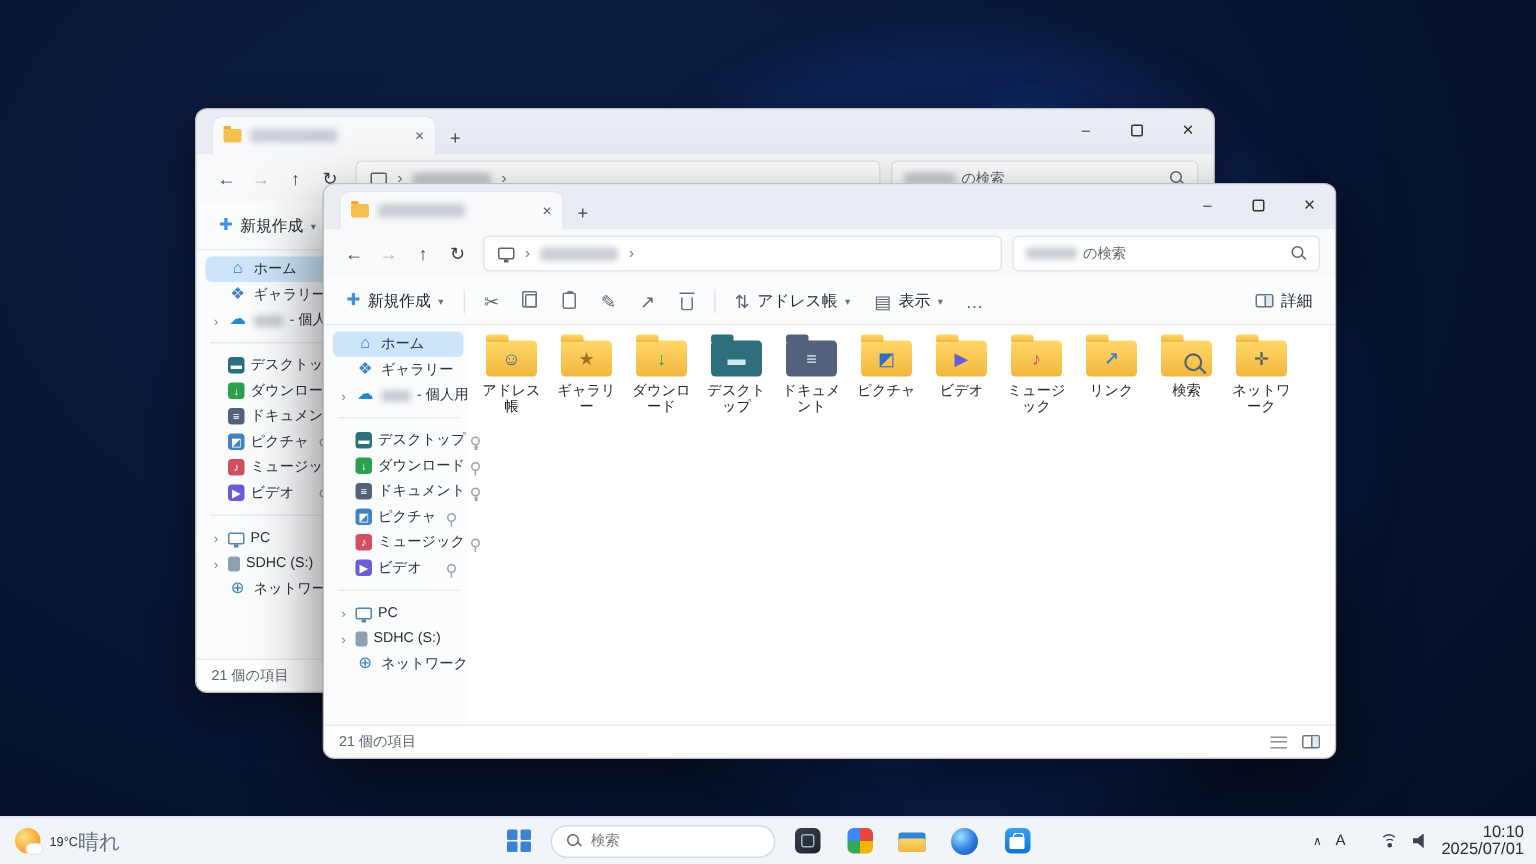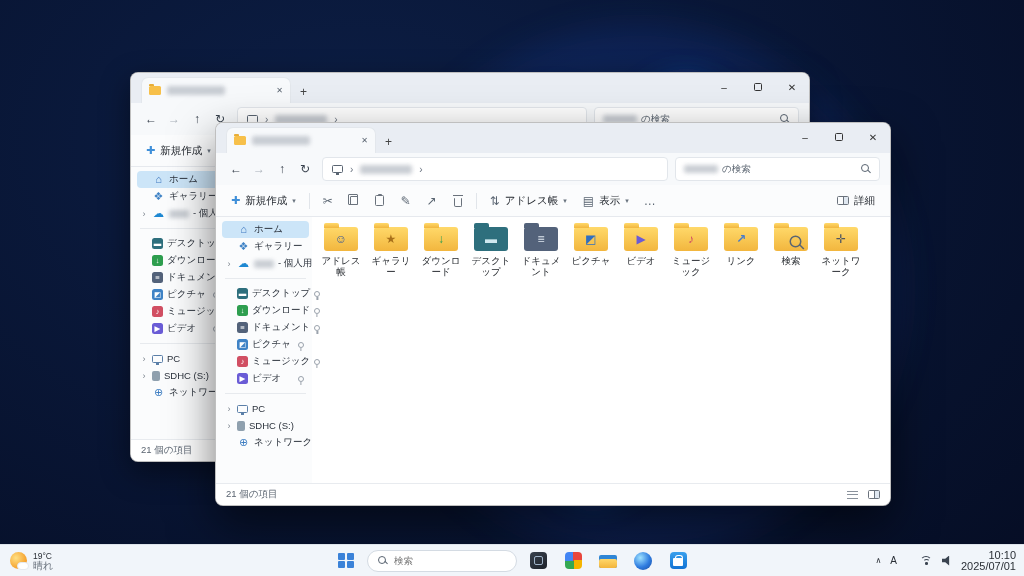--- a/index.html
+++ b/index.html
@@ -84,22 +84,22 @@
   .ic-pc{width:11px;height:8px;border:1.4px solid #5a7fa8;border-radius:1.5px;position:relative;flex:none}
   .ic-pc::after{content:"";position:absolute;left:2.5px;bottom:-3px;width:3.6px;height:2px;background:#5a7fa8}
   .ic-pc.gray{border-color:#5a6572}.ic-pc.gray::after{background:#5a6572}
   .ic-sd{width:8px;height:10px;background:#8fa0ae;border-radius:2px 2px 2px 2px;flex:none}
   
   .taskbar{position:absolute;left:0;right:0;bottom:0;height:32px;background:#f1f5fa;border-top:1px solid #dde3ea;z-index:10}
   .tb-left{position:absolute;left:10px;top:0;bottom:0;display:flex;align-items:center;gap:6px}
   .sun{position:relative;width:17px;height:17px;flex:none}
   .sun::before{content:"";position:absolute;inset:0;border-radius:50%;background:radial-gradient(circle at 35% 35%,#ffe084,#f49b26 75%)}
   .sun::after{content:"";position:absolute;right:-2px;bottom:-1px;width:10px;height:6px;background:#fff;border-radius:4px;border:1px solid #e4e9f0}
-  .wx{display:flex;flex-direction:column;line-height:10px}
-  .wx .t{font-size:8.5px;color:#2a2f36}.wx .c{font-size:10px;color:#6a737e}
+  .wx{display:flex;flex-direction:row;line-height:10px}
+  .wx .t{font-size:8.5px;color:#2a2f36}.wx .c{font-size:14px;color:#6a737e}
   .tb-center{position:absolute;left:50%;transform:translateX(-50%);height:100%;display:flex;align-items:center;gap:7px}
   .tb-app{width:28px;height:30px;display:flex;align-items:center;justify-content:center;border-radius:4px}
   .win-logo{display:grid;grid-template-columns:7px 7px;grid-template-rows:7px 7px;gap:1.6px}
   .win-logo i{background:#3b82d8;border-radius:1px}
   .tb-search{width:150px;height:22px;background:#fff;border:1px solid #d4dbe3;border-radius:12px;display:flex;
              align-items:center;gap:6px;padding:0 10px;font-size:9.5px;color:#5a6470}
   .tb-search input{border:none;outline:none;background:transparent;font:inherit;color:inherit;width:100px}
   .darkapp{width:17px;height:17px;border-radius:4px;background:linear-gradient(145deg,#39414d,#1d222a);position:relative}
   .darkapp::after{content:"";position:absolute;inset:4px;border:1.2px solid #9fb3c8;border-radius:2px}
   .colorapp{width:17px;height:17px;border-radius:4px;background:conic-gradient(#e8453c 0 25%,#f5b400 25% 50%,#34a853 50% 75%,#4285f4 75% 100%)}

